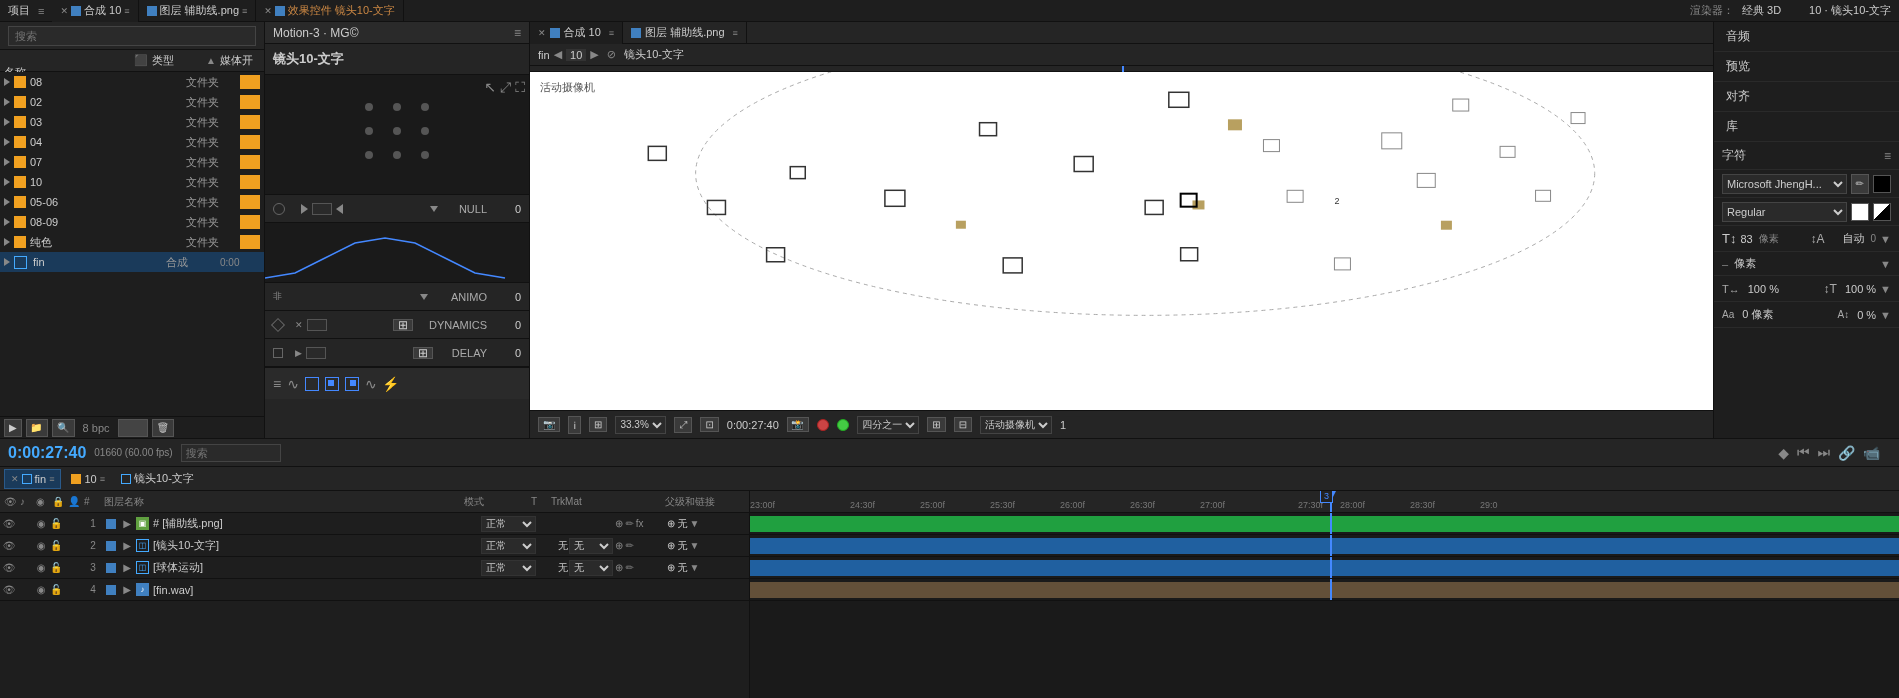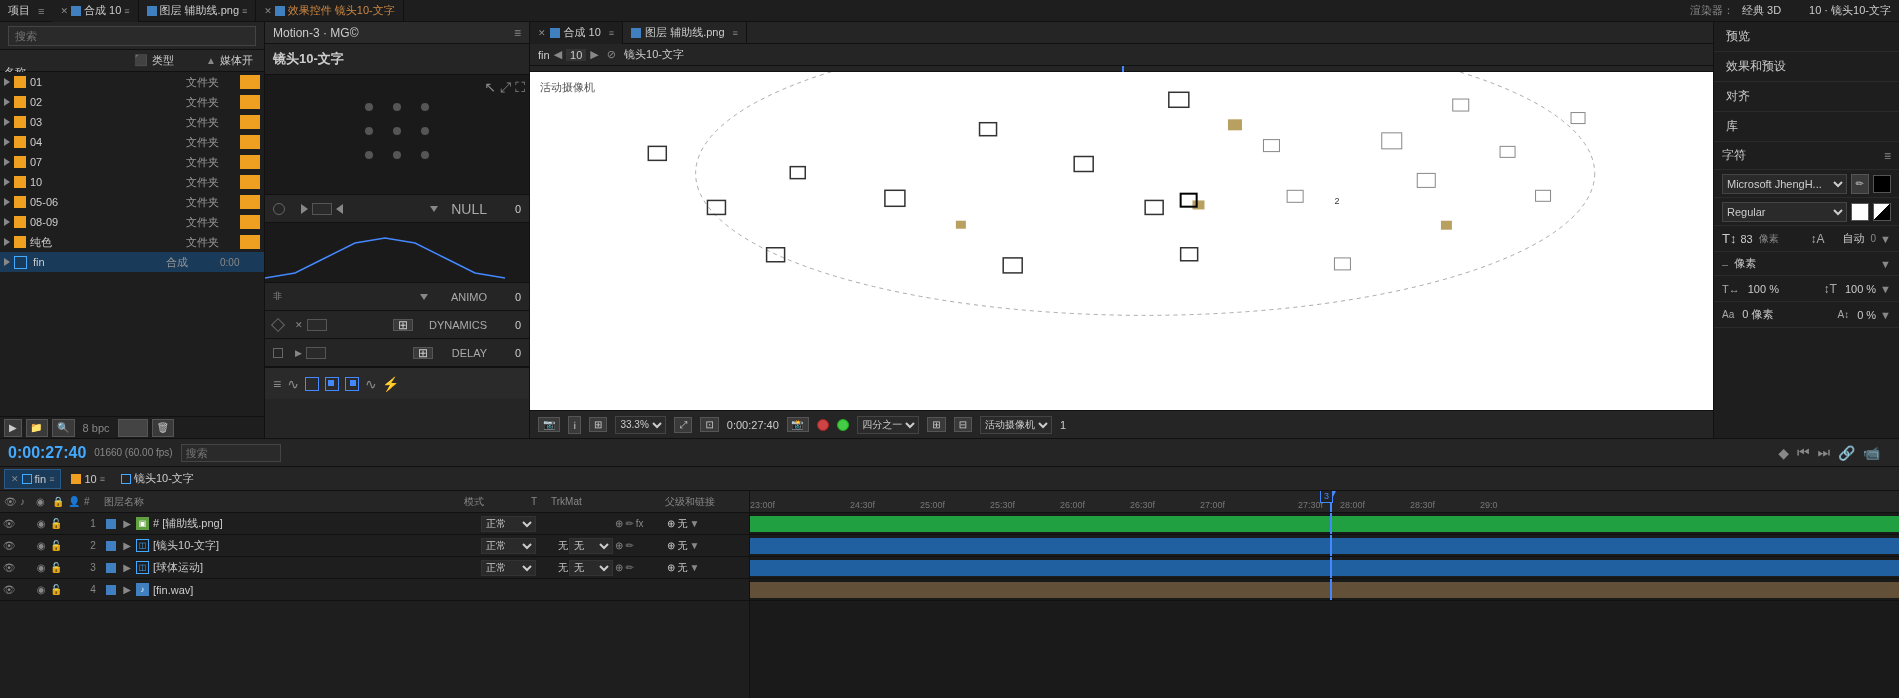--- a/index.html
+++ b/index.html
@@ -154,21 +154,21 @@
 
     .motion-value {
       color: #ccc;
       font-size: 11px;
       margin-left: auto;
       width: 30px;
       text-align: right;
     }
 
     .motion-null-label {
-      font-size: 14px;
+      font-size: 11px;
       color: #aaa;
       width: 45px;
       text-align: right;
     }
 
     .motion-animo-label {
       font-size: 11px;
       color: #aaa;
       width: 55px;
       text-align: right;
@@ -707,21 +707,21 @@
       <span style="width:14px;">⬛</span>
       <span class="col-type">类型</span>
       <span style="color:#888;font-size:10px;">▲</span>
       <span class="col-media">媒体开</span>
     </div>
     <div class="file-list">
 
       <div class="file-item">
         <span class="expand-tri-right"></span>
         <span class="file-icon"></span>
-        <span class="file-name">01</span>
+        <span class="file-name">08</span>
         <span class="file-type">文件夹</span>
         <span style="width:20px;height:14px;background:#f0a020;display:inline-block;"></span>
       </div>
       <div class="file-item">
         <span class="expand-tri-right"></span>
         <span class="file-icon"></span>
         <span class="file-name">02</span>
         <span class="file-type">文件夹</span>
         <span style="width:20px;height:14px;background:#f0a020;display:inline-block;"></span>
       </div>
@@ -988,24 +988,24 @@
       <button style="background:#3a3a3a;border:1px solid #555;color:#ccc;font-size:10px;padding:1px 4px;cursor:pointer;">⊟</button>
       <select style="background:#2a2a2a;border:1px solid #444;color:#ccc;font-size:10px;height:18px;">
         <option>活动摄像机</option>
       </select>
       <span style="font-size:11px;color:#ccc;">1</span>
     </div>
   </div>
 
   <div class="right-panel">
     <div class="right-panel-item">
+      <span>音频</span>
+    </div>
+    <div class="right-panel-item">
       <span>预览</span>
-    </div>
-    <div class="right-panel-item">
-      <span>效果和预设</span>
     </div>
     <div class="right-panel-item">
       <span>对齐</span>
     </div>
     <div class="right-panel-item">
       <span>库</span>
     </div>
 
     <div class="right-panel-section">
       <span>字符</span>

